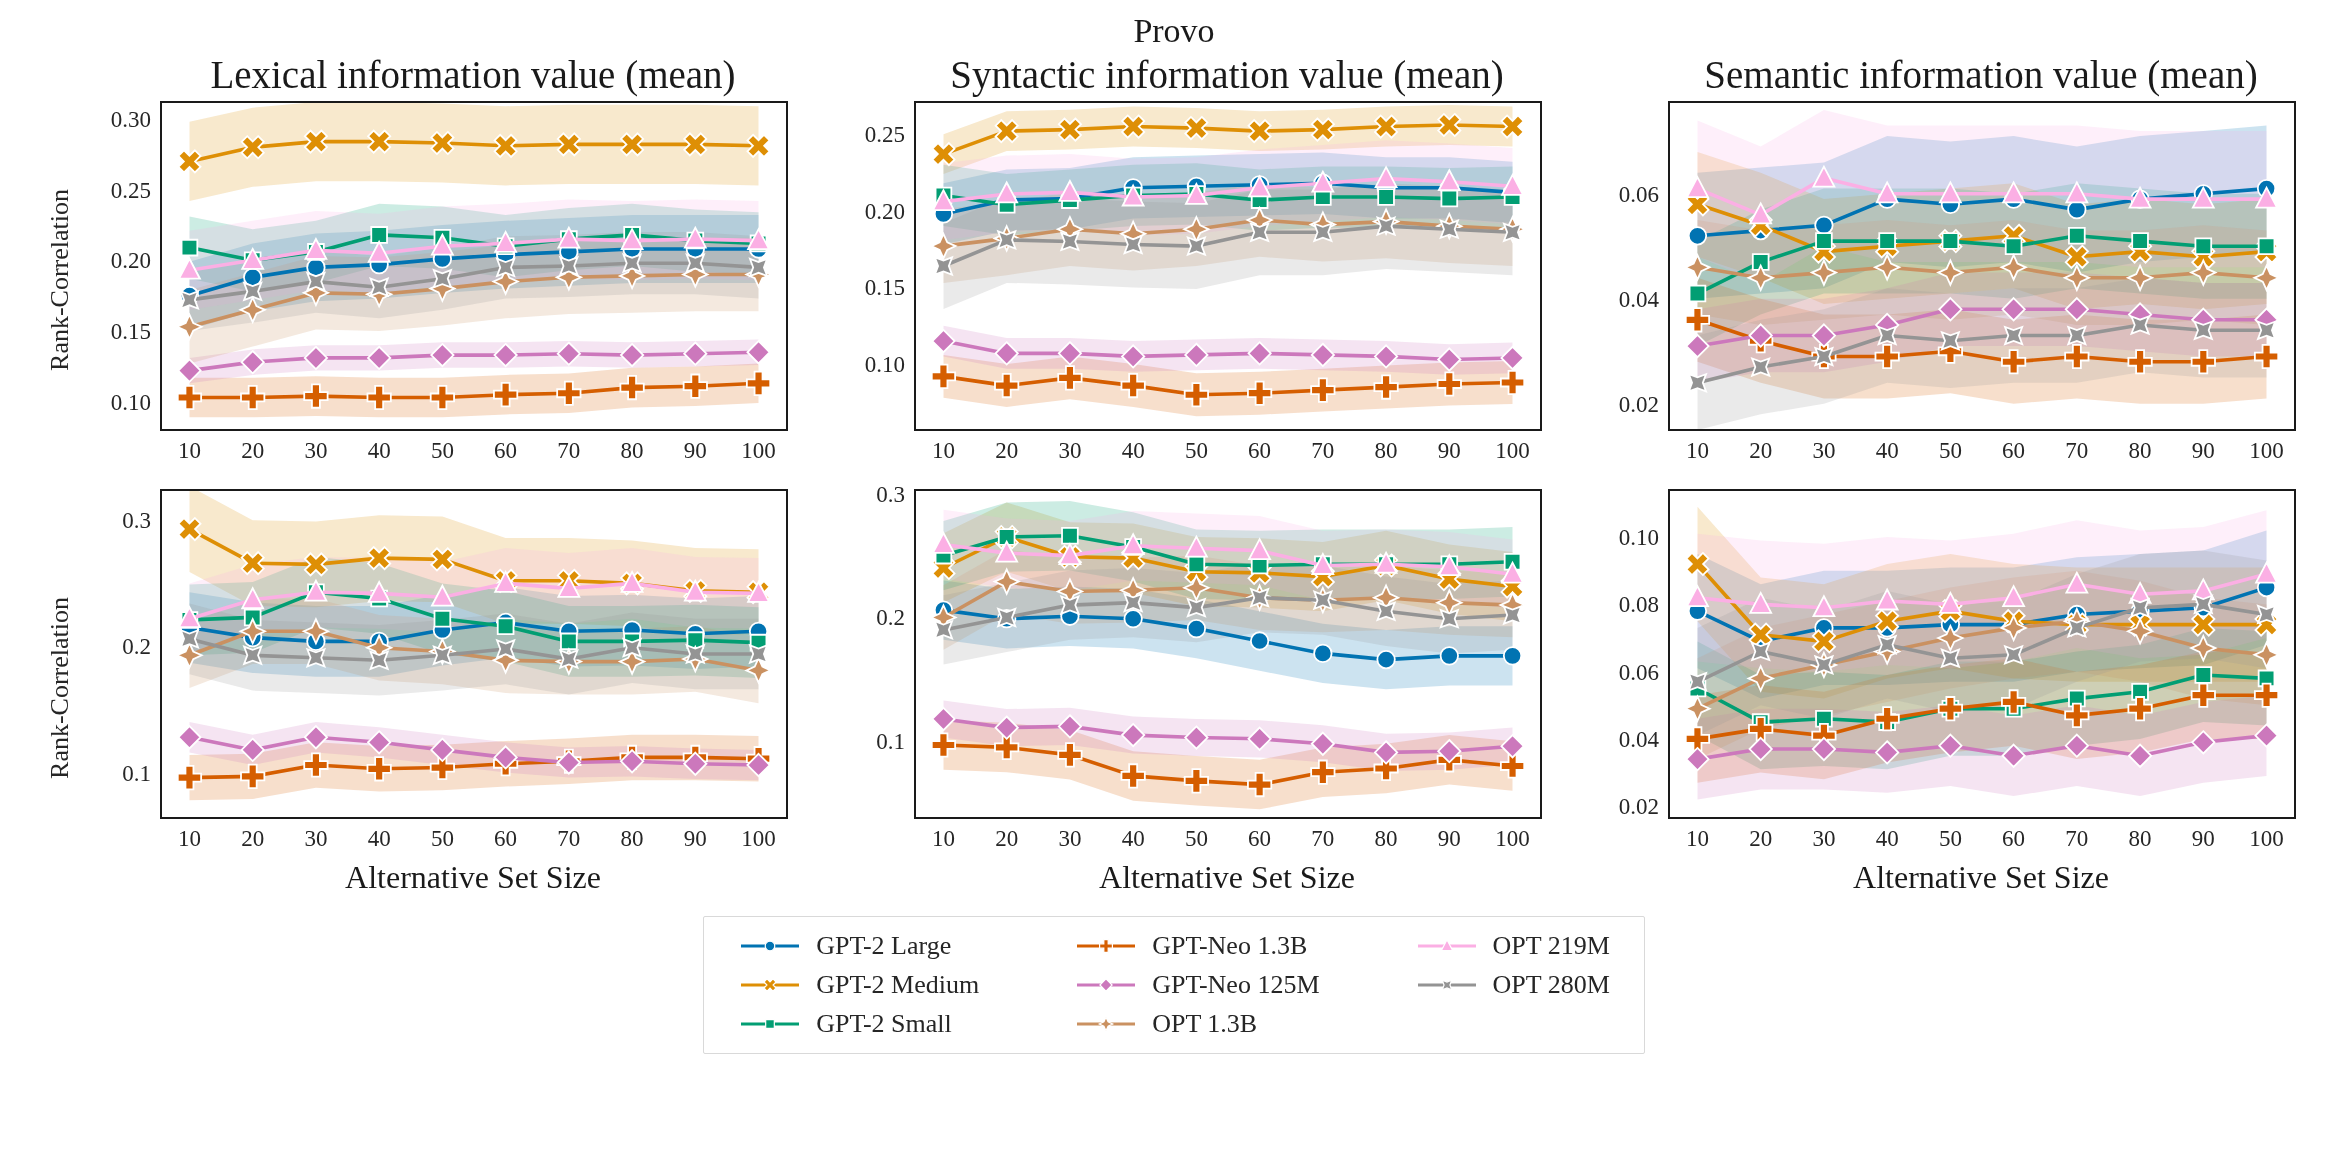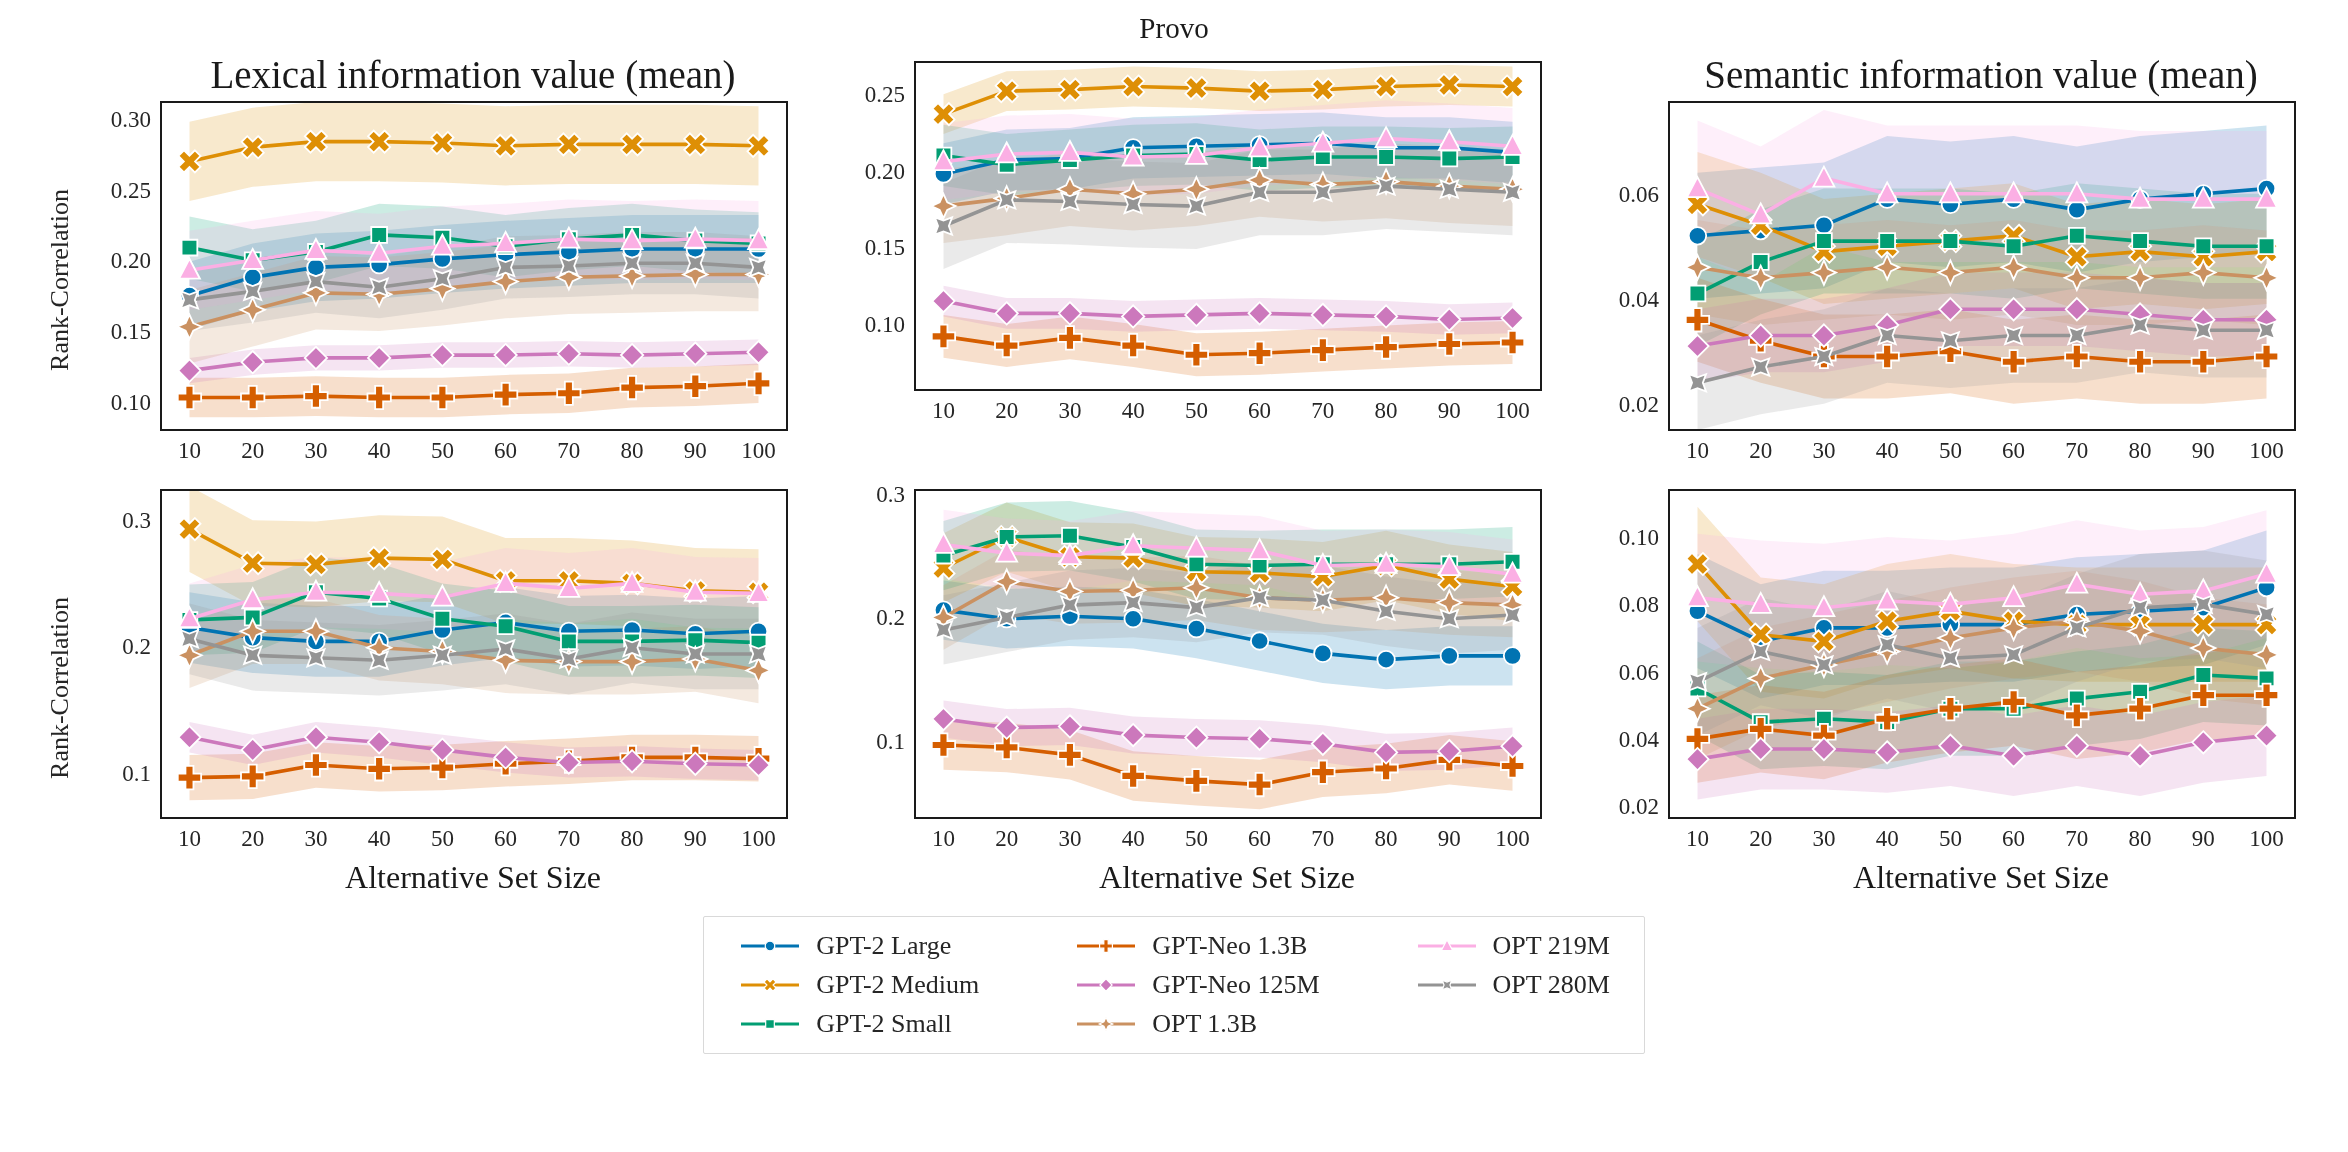--- a/index.html
+++ b/index.html
@@ -1,21 +1,21 @@
 <!DOCTYPE html>
 <html><head>
 <meta charset="utf-8">
 <style>
   html,body{margin:0;padding:0;}
   body{
     width:2348px;height:1152px;background:#ffffff;overflow:hidden;
     font-family:"Liberation Serif","DejaVu Serif",serif;color:#1a1a1a;
   }
   .suptitle{
-    text-align:center;font-size:29px;padding-top:12px;height:38px;
+    text-align:center;font-size:34px;padding-top:12px;height:38px;
   }
   .rows{display:flex;flex-direction:column;align-items:center;gap:16px;margin-top:4px;}
   .chart-row{display:flex;gap:34px;align-items:flex-start;}
   .cell{display:flex;}
   .ylabel-wrap{width:42px;display:flex;align-items:center;justify-content:center;padding-top:40px;}
   .cell.bottom .ylabel-wrap{padding-bottom:44px;}
   .ylabel{writing-mode:vertical-rl;transform:rotate(180deg);font-size:26px;white-space:nowrap;color:#262626;}
   .col{display:flex;flex-direction:column;}
   .chart-title{font-size:39px;text-align:center;height:40px;line-height:42px;padding-left:64px;white-space:nowrap;}
   .xlabel{font-size:32px;text-align:center;height:44px;line-height:46px;padding-left:64px;}
@@ -176,20 +176,21 @@
             <text x="487.8" y="364" text-anchor="middle" class="tick">70</text>
             <text x="551.1" y="364" text-anchor="middle" class="tick">80</text>
             <text x="614.3" y="364" text-anchor="middle" class="tick">90</text>
             <text x="677.5" y="364" text-anchor="middle" class="tick">100</text>
             <rect x="80" y="8" width="626" height="328" fill="none" stroke="#1a1a1a" stroke-width="2"></rect>
           </svg>
       </div>
     </div>
     <div class="cell top">
       <div class="col">
+        <div class="chart-title">Syntactic information value (mean)</div>
         <svg class="chart" width="720" height="372">
             <defs>
               <clipPath id="clip-1">
                 <rect x="80" y="8" width="626" height="328"></rect>
               </clipPath>
             </defs>
             <g clip-path="url(#clip-1)">
               <polygon points="108.5,89.2 171.7,75.4 234.9,73.9 298.2,63.2 361.4,61.6 424.6,60.1 487.8,58.6 551.1,63.2 614.3,63.2 677.5,67.8 677.5,129.1 614.3,124.5 551.1,124.5 487.8,119.9 424.6,121.4 361.4,123.0 298.2,124.5 234.9,135.2 171.7,136.7 108.5,150.5" fill="#0173b2" fill-opacity="0.2"></polygon>
               <polygon points="108.5,40.2 171.7,17.2 234.9,15.7 298.2,12.6 361.4,14.1 424.6,17.2 487.8,15.7 551.1,12.6 614.3,11.1 677.5,12.6 677.5,52.4 614.3,50.9 551.1,52.4 487.8,55.5 424.6,57.0 361.4,54.0 298.2,52.4 234.9,55.5 171.7,57.0 108.5,80.0" fill="#de8f05" fill-opacity="0.2"></polygon>
               <polygon points="108.5,70.8 171.7,80.0 234.9,75.4 298.2,70.8 361.4,69.3 424.6,75.4 487.8,72.4 551.1,72.4 614.3,73.9 677.5,72.4 677.5,133.7 614.3,135.2 551.1,133.7 487.8,133.7 424.6,136.7 361.4,130.6 298.2,132.1 234.9,136.7 171.7,141.3 108.5,132.1" fill="#029e73" fill-opacity="0.2"></polygon>

